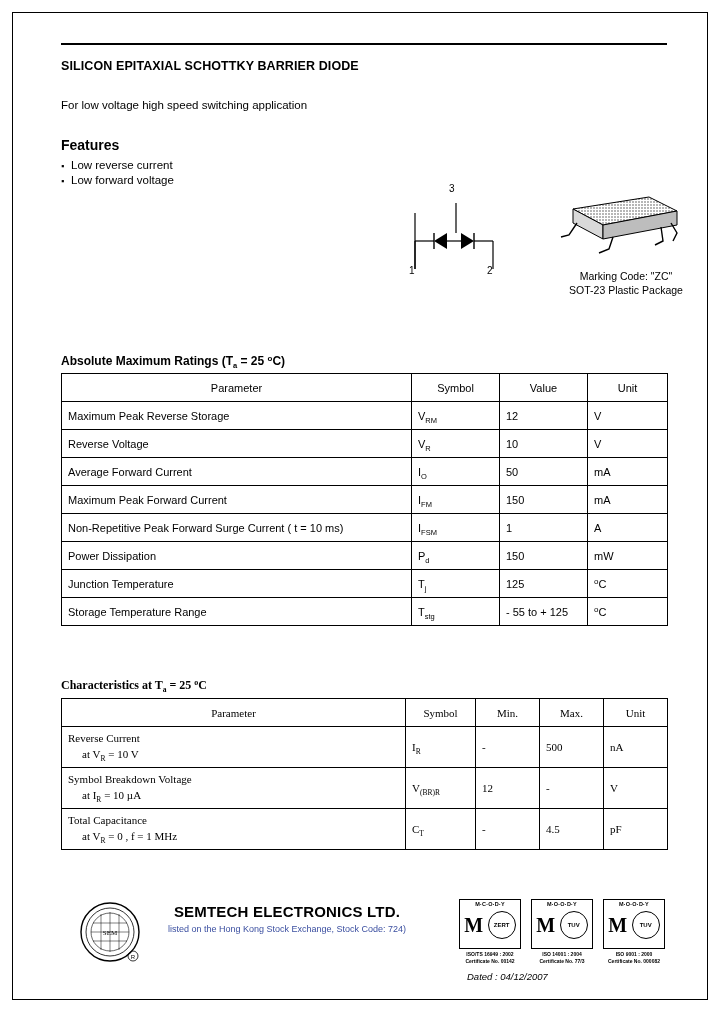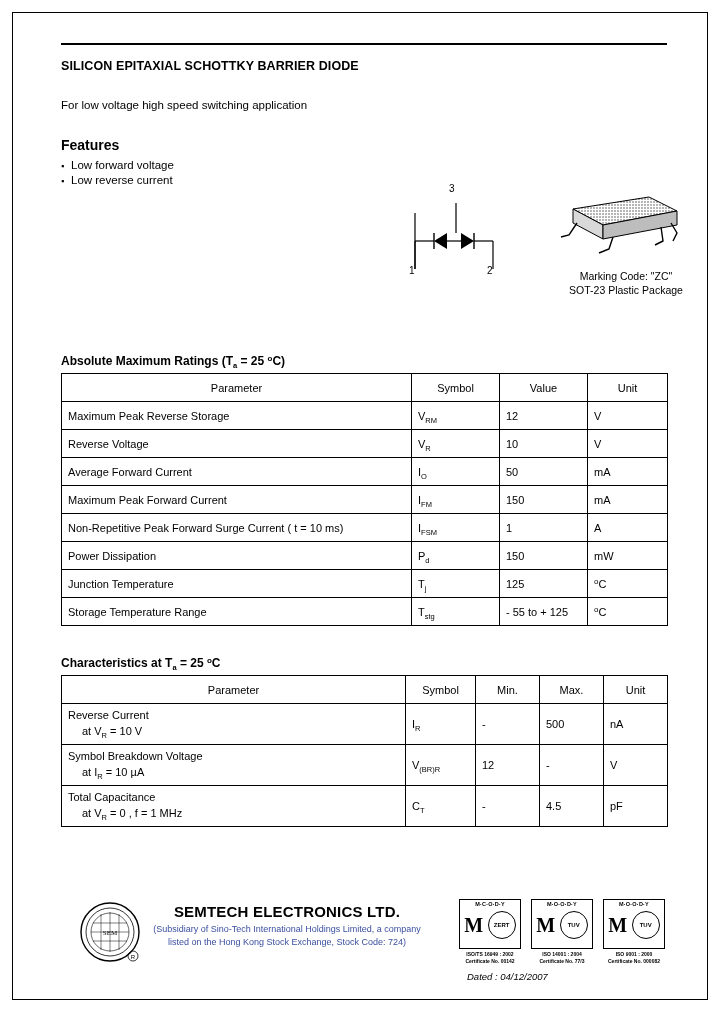--- a/index.html
+++ b/index.html
@@ -246,24 +246,24 @@
 
 <div class="page">
   <div class="inner">
 
     <div class="rule"></div>
     <div class="subtitle">SILICON EPITAXIAL SCHOTTKY BARRIER DIODE</div>
     <div class="application">For low voltage high speed switching application</div>
 
     <div class="features-title">Features</div>
     <div class="feature-item">
+      <span class="bullet">▪</span><span>Low reverse current</span>
+    </div>
+    <div class="feature-item">
       <span class="bullet">▪</span><span>Low forward voltage</span>
-    </div>
-    <div class="feature-item">
-      <span class="bullet">▪</span><span>Low reverse current</span>
     </div>
 
     <div class="graphics">
       <svg class="schematic" viewBox="0 0 110 100">
 
         <line x1="14" y1="22" x2="14" y2="78" stroke="#000" stroke-width="1.2"></line>
 
         <line x1="55" y1="12" x2="55" y2="42" stroke="#000" stroke-width="1.2"></line>
 
         <polygon points="46,42 46,58 33,50" fill="#000"></polygon>
@@ -372,21 +372,21 @@
           <tr>
             <td class="c-param">Storage Temperature Range</td>
             <td class="c-center"><span>T</span><sub>stg</sub></td>
             <td class="c-center">- 55 to + 125</td>
             <td class="c-center"><sup>o</sup>C</td>
           </tr>
         </tbody>
       </table>
     </div>
 
-    <div class="table-section" style="margin-top:30px;">
+    <div class="table-section" style="margin-top:52px;font-family:Liberation Serif, serif;">
       <div class="table-title">
         <span>Characteristics at T</span><sub>a</sub><span> = 25 </span><sup>o</sup><span>C</span>
       </div>
       <table>
         <colgroup>
             <col style="width:344px">
             <col style="width:70px">
             <col style="width:64px">
             <col style="width:64px">
             <col style="width:64px">
@@ -448,21 +448,20 @@
         <line x1="31" y1="11" x2="31" y2="51"></line>
         <line x1="40" y1="13" x2="40" y2="49"></line>
       </g>
       <text x="31" y="34" font-size="7" text-anchor="middle" font-family="Liberation Serif, serif">SEM</text>
       <circle cx="54" cy="55" r="5" fill="none" stroke="#000" stroke-width="0.8"></circle>
       <text x="54" y="58" font-size="6" text-anchor="middle">R</text>
     </svg>
 
     <div class="company-block">
       <div class="company-name">SEMTECH ELECTRONICS LTD.</div>
-      <div class="company-sub">(Subsidiary of Sino-Tech International Holdings Limited, a company</div>
       <div class="company-sub">listed on the Hong Kong Stock Exchange, Stock Code: 724)</div>
     </div>
 
     <div class="certs">
       <div class="cert" style="left:0px;">
         <div class="ct">M·C·O·D·Y</div>
         <div class="marks">
           <span class="mark-m">M</span>
           <span class="mark-circle">ZERT</span>
         </div>

